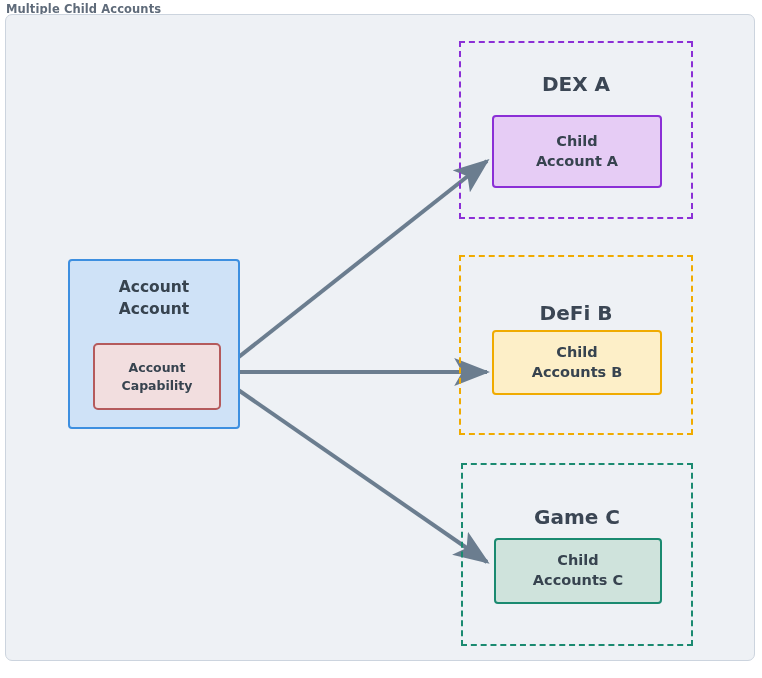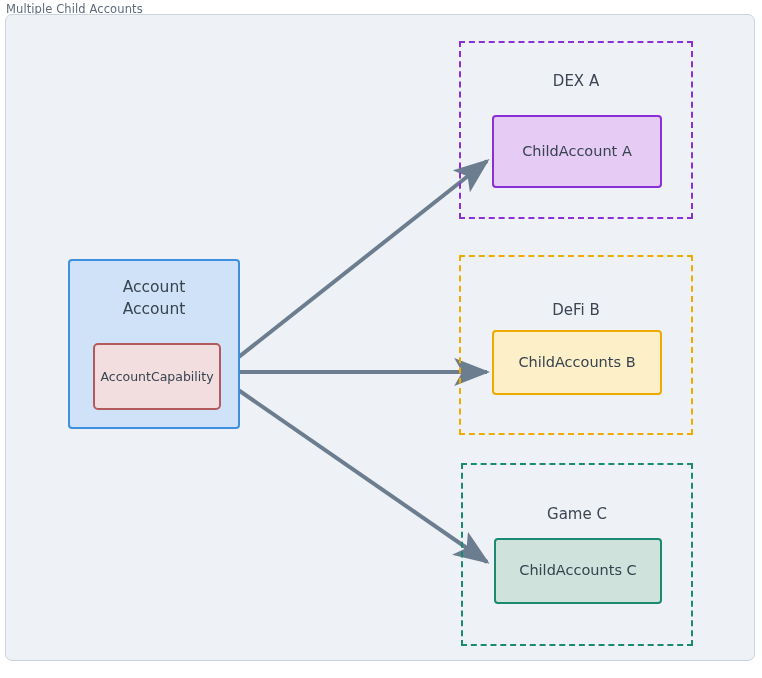--- a/index.html
+++ b/index.html
@@ -10,20 +10,21 @@
   body {
     width: 762px;
     height: 678px;
     font-family: "DejaVu Sans", "Liberation Sans", sans-serif;
     overflow: hidden;
   }
   #stage {
     position: relative;
     width: 620px;
     height: 678px;
+    font-weight: bold;
   }
   
   .diagram-title {
     position: absolute;
     left: 6px;
     top: 2px;
     font-size: 11.5px;
     color: #5f6b7a;
     letter-spacing: 0.1px;
     white-space: nowrap;
@@ -38,21 +39,21 @@
     box-sizing: border-box;
     background: #eef1f5;
     border: 1.5px solid #ccd4de;
     border-radius: 7px;
   }
   
   .node {
     position: absolute;
     box-sizing: border-box;
     display: flex;
-    flex-direction: row;
+    flex-direction: column;
     align-items: center;
     justify-content: center;
     text-align: center;
     line-height: 1.36;
     color: #37434f;
   }
   .node .line { display: block; }
 
   
   .parent-account {
@@ -92,21 +93,21 @@
     box-sizing: border-box;
     border-style: dashed;
     border-width: 2px;
     background: transparent;
   }
   .service-label {
     position: absolute;
     left: 0;
     right: 0;
     text-align: center;
-    font-size: 15px;
+    font-size: 20px;
     color: #3b4654;
   }
   .service-dex   { left: 459px; top: 41px;  width: 234px; height: 178px; border-color: #8b2fd6; }
   .service-defi  { left: 459px; top: 255px; width: 234px; height: 180px; border-color: #f0ab00; }
   .service-game  { left: 461px; top: 463px; width: 232px; height: 183px; border-color: #1a8a70; }
 
   .label-dex  { top: 29px; }
   .label-defi { top: 44px; }
   .label-game { top: 27px; margin-top: 13px; }
 

